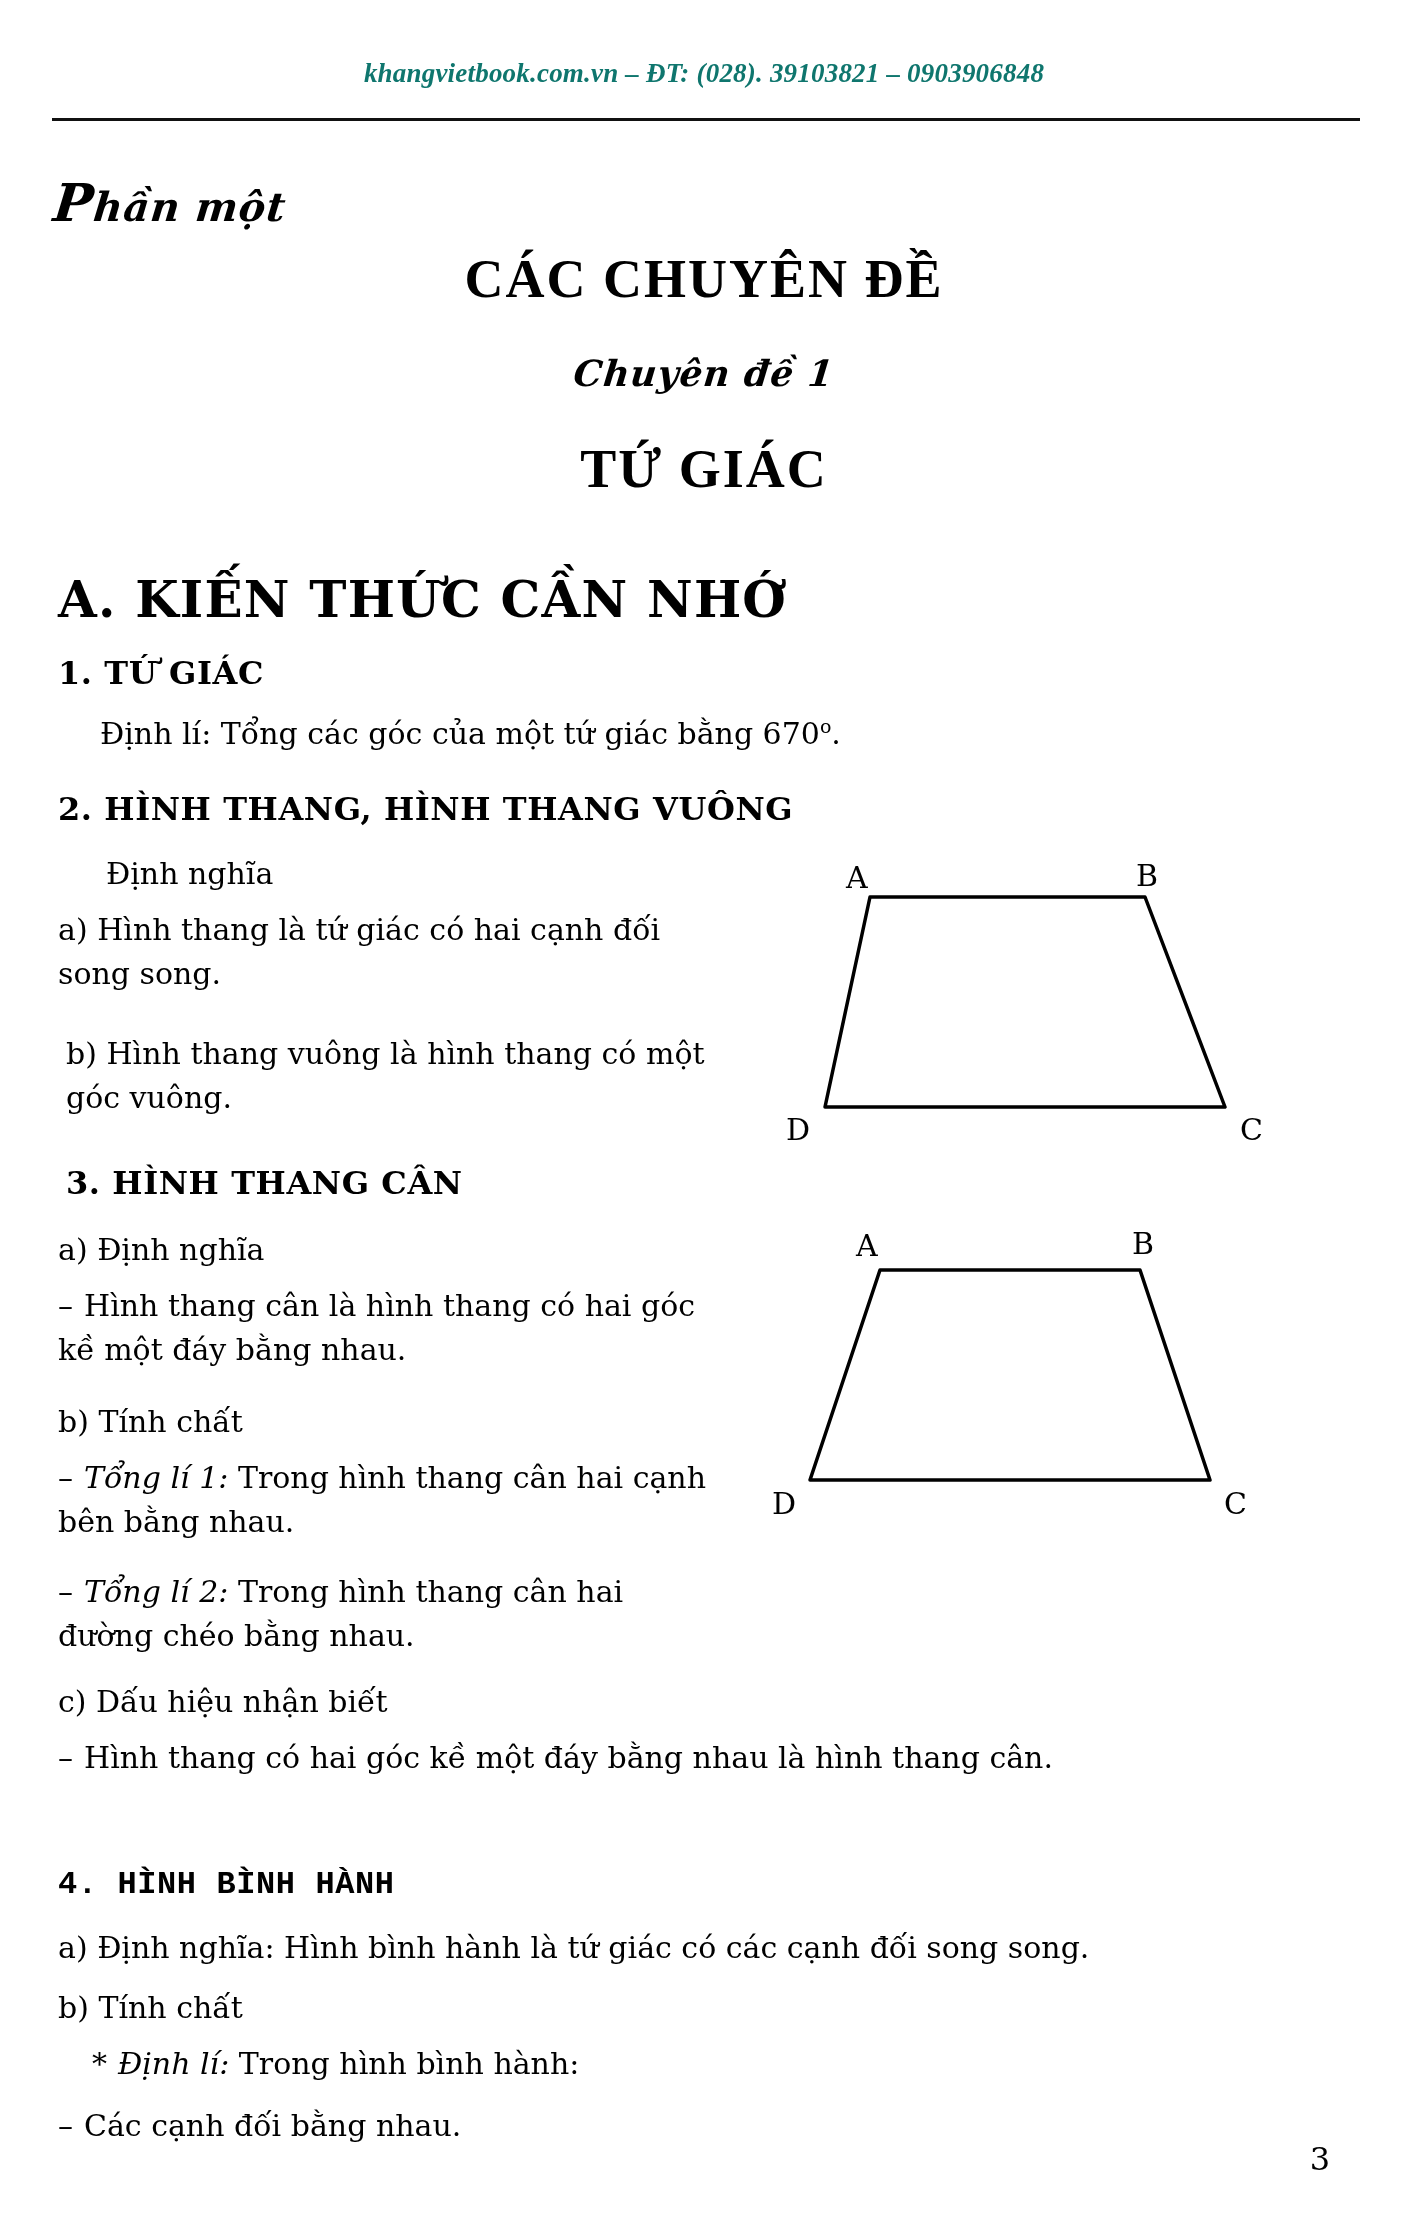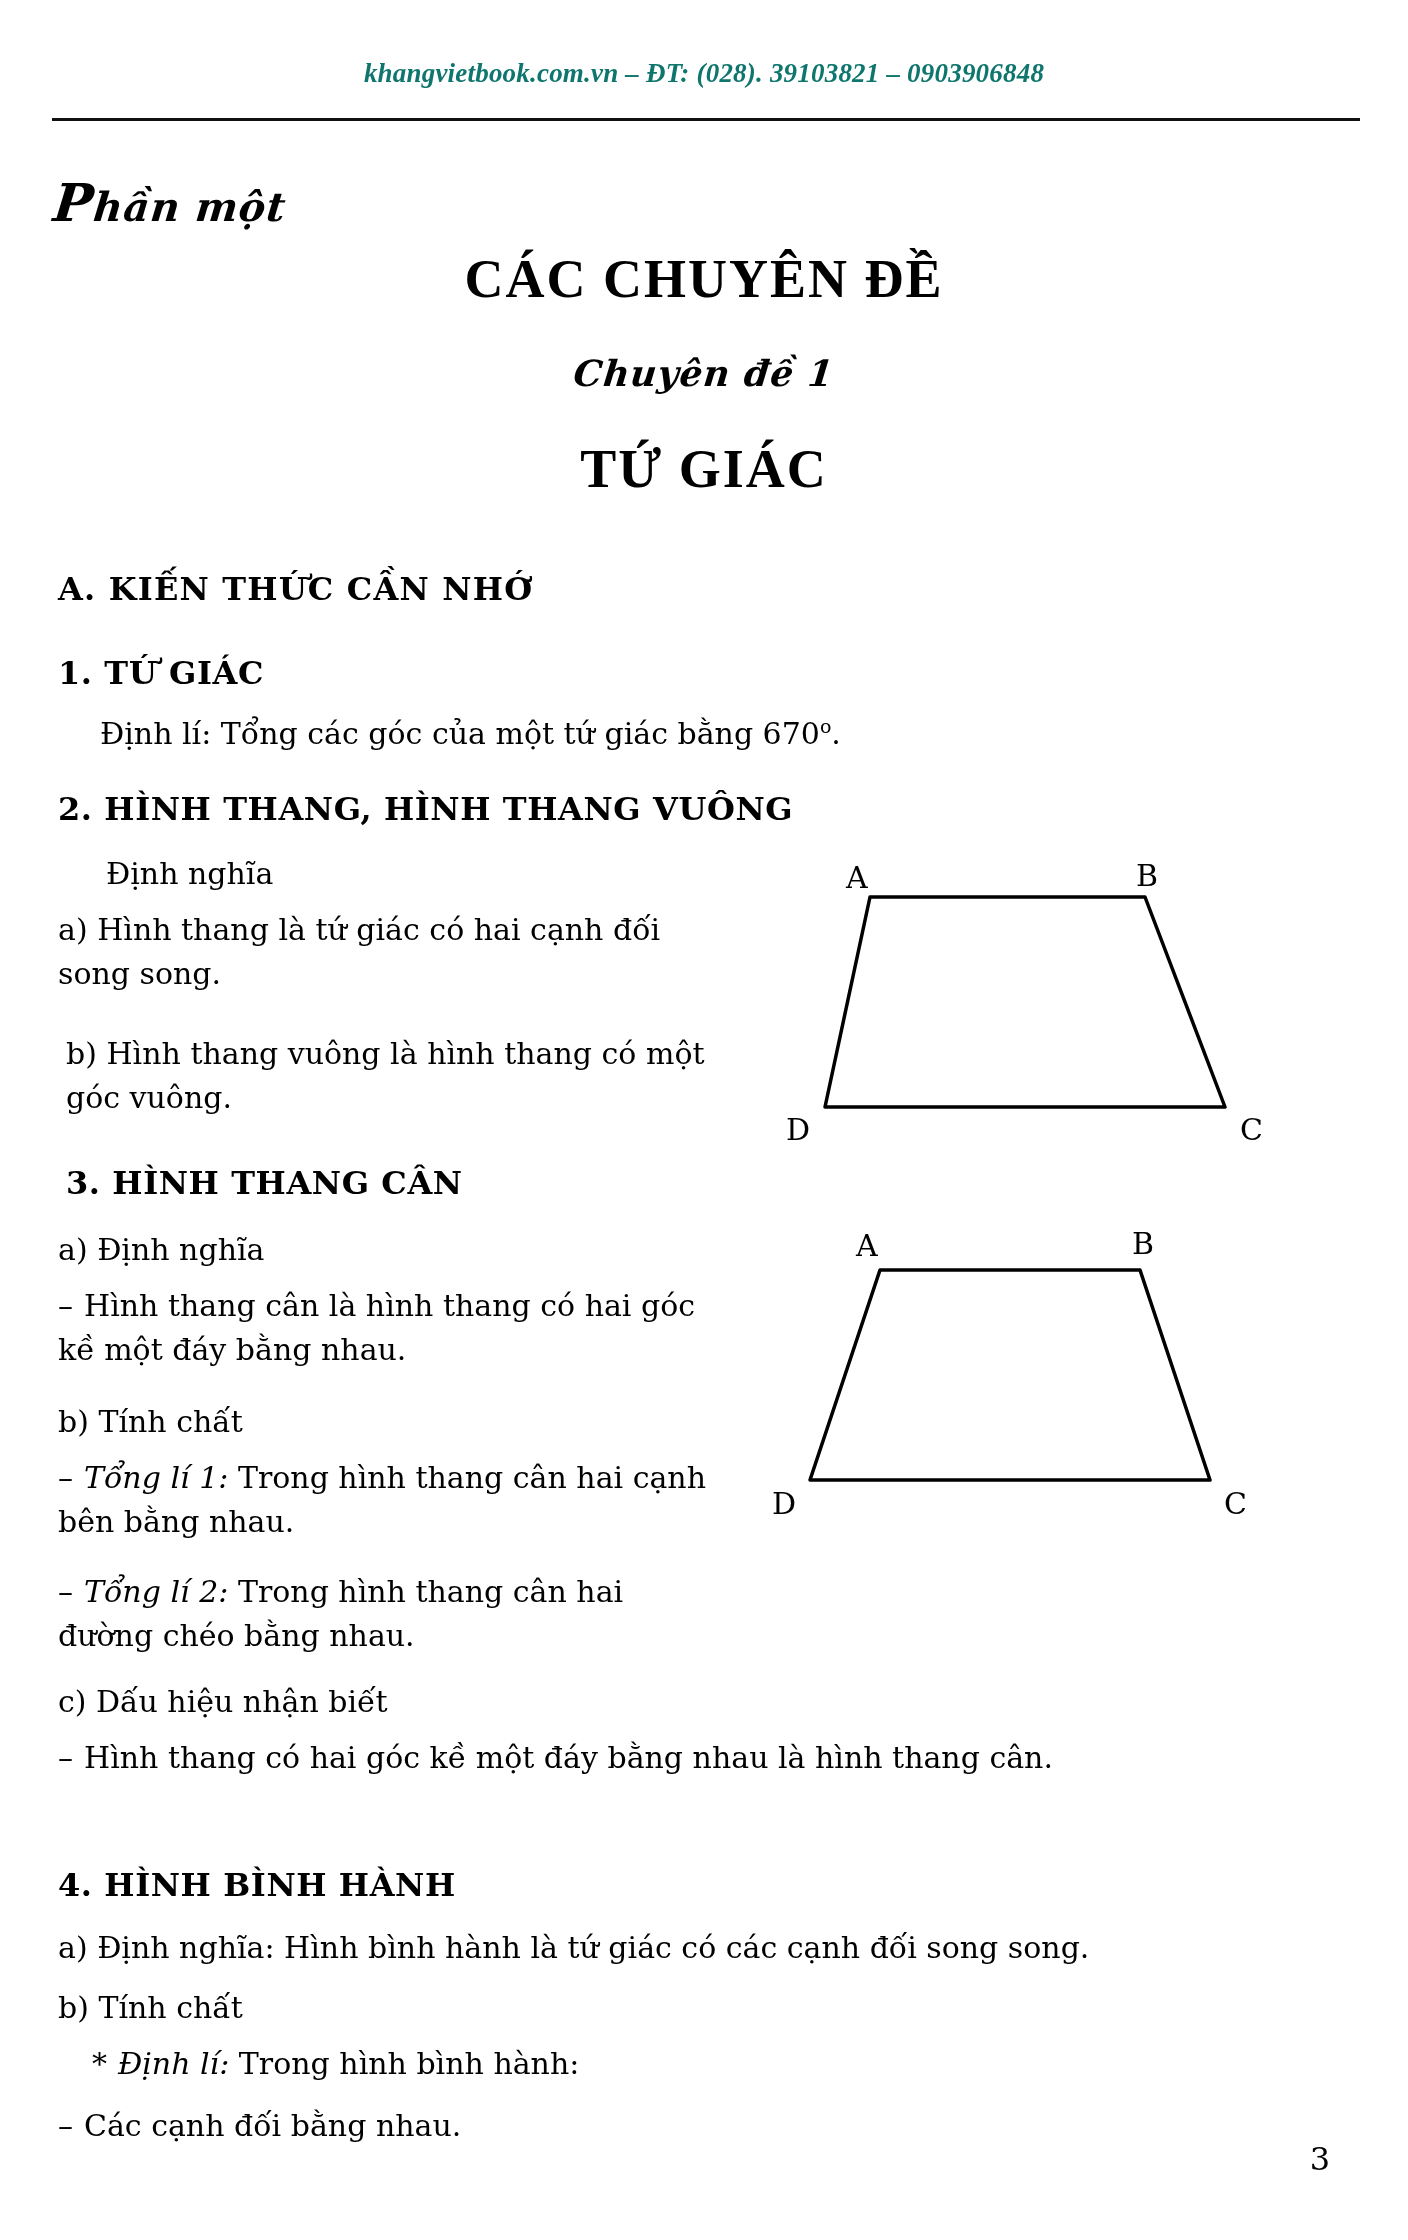--- a/index.html
+++ b/index.html
@@ -100,21 +100,21 @@
     letter-spacing: 2px;
   }
 
   
   .sec-a {
     position: absolute;
     left: 58px;
     top: 570px;
     font-family: "DejaVu Serif", serif;
     font-weight: bold;
-    font-size: 32px;
+    font-size: 50px;
     letter-spacing: 1.2px;
   }
 
   .blk {
     position: absolute;
     font-family: "DejaVu Serif", serif;
     font-size: 30px;
     line-height: 1.45;
   }
   .b { font-weight: normal; }
@@ -138,21 +138,21 @@
   #t-2b { left: 66px; top: 1032px; width: 660px; }
   #t-3 { left: 66px; top: 1160px; }
   #t-3a { left: 58px; top: 1228px; }
   #t-3a1 { left: 58px; top: 1284px; width: 660px; }
   #t-3b { left: 58px; top: 1400px; }
   #t-3b1 { left: 58px; top: 1456px; width: 660px; }
   #t-3b2 { left: 58px; top: 1570px; width: 660px; }
   #t-3c { left: 58px; top: 1680px; }
   #t-3c1 { left: 58px; top: 1736px; width: 1240px; }
   #t-3c2 { left: 58px; top: 1794px; width: 1240px; }
-  #t-4 { left: 58px; top: 1862px; }
+  #t-4 { left: 58px; top: 1862px; font-family: Liberation Mono, monospace; }
   #t-4a { left: 58px; top: 1926px; width: 1250px; }
   #t-4b { left: 58px; top: 1986px; }
   #t-4b1 { left: 92px; top: 2042px; width: 700px; }
   #t-4b2 { left: 58px; top: 2104px; width: 700px; }
 
   .dash { display: inline-block; width: 26px; }
 
   
   .figure {
     position: absolute;

